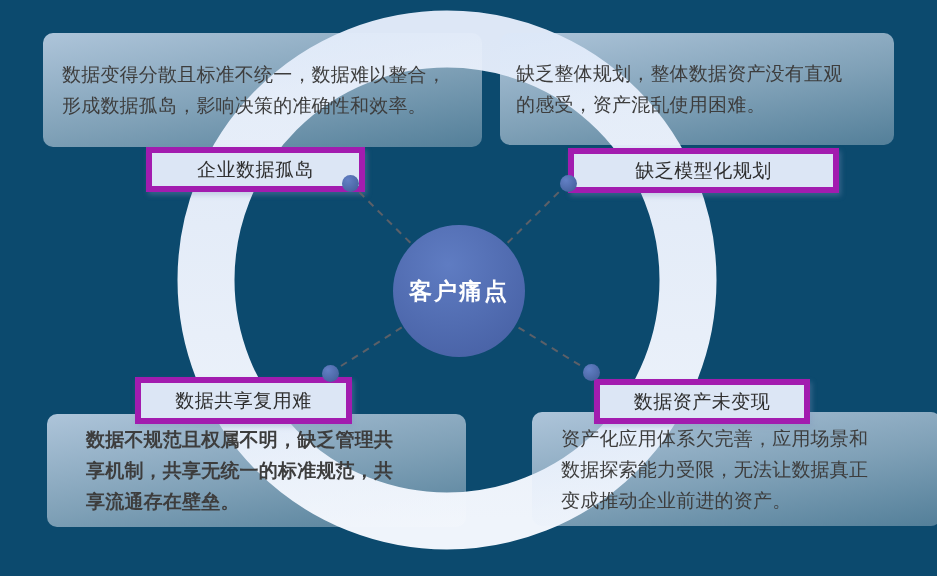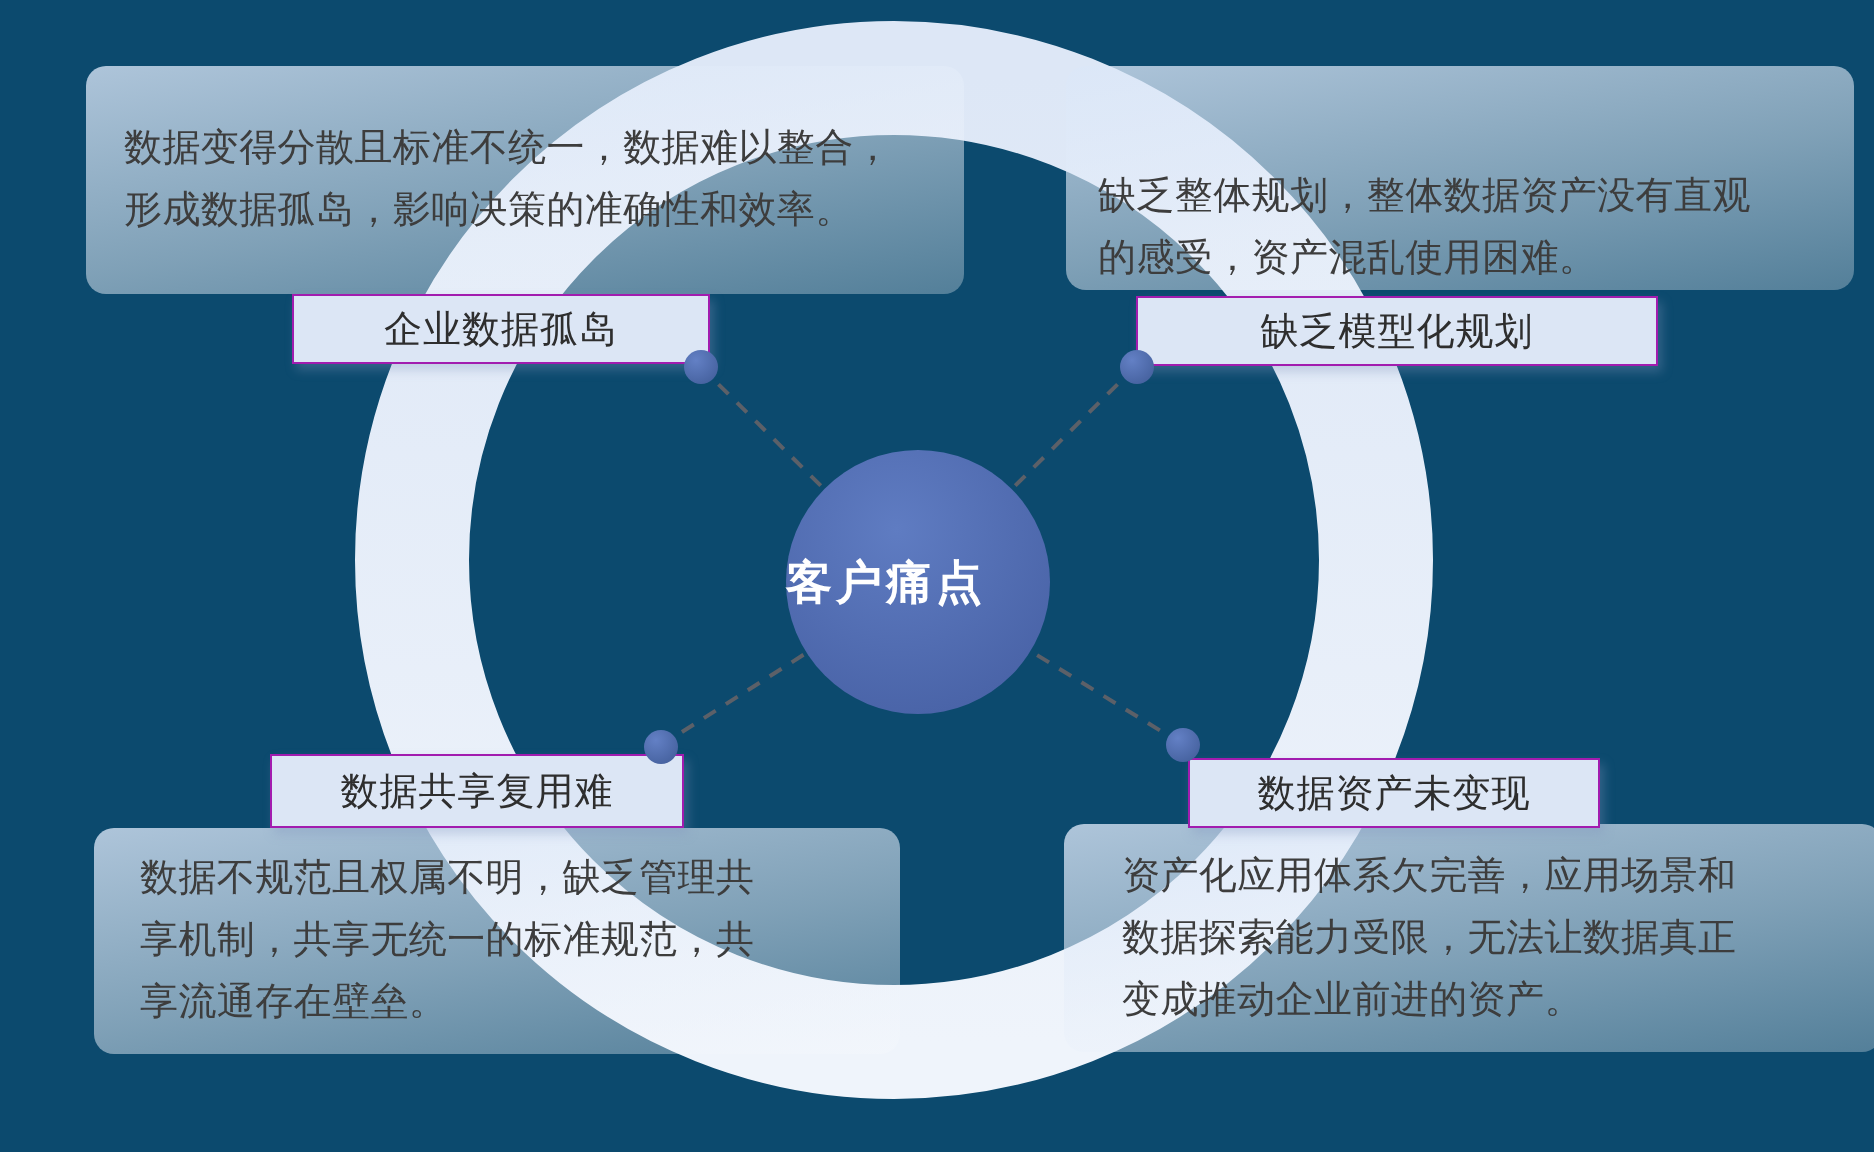--- a/index.html
+++ b/index.html
@@ -12,49 +12,49 @@
   .lines-svg{z-index:3;}
   .card{
     position:absolute;z-index:1;border-radius:10px;
     background:linear-gradient(170deg, rgba(219,231,248,0.78) 0%, rgba(233,240,250,0.52) 55%, rgba(248,250,253,0.30) 100%);
     display:flex;align-items:center;
     color:#3d3d3d;font-size:19px;line-height:31px;letter-spacing:0.2px;
   }
   .card-text{display:block;}
   .card-tl{left:43px;top:33px;width:420px;height:114px;padding-left:19px;}
   .card-tl .card-text{max-width:384px;}
-  .card-tr{left:533px;top:33px;width:378px;height:112px;padding-left:16px;align-items:flex-end;}
+  .card-tr{left:500px;top:33px;width:378px;height:112px;padding-left:16px;}
   .card-tr .card-text{max-width:328px;}
-  .card-bl{left:47px;top:414px;width:380px;height:113px;padding-left:23px;}
+  .card-bl{left:47px;top:414px;width:380px;height:113px;padding-left:39px;font-weight:bold;}
   .card-bl .card-text{max-width:310px;}
   .card-br{left:532px;top:412px;width:380px;height:114px;padding-left:29px;}
   .card-br .card-text{max-width:310px;}
   .pill{
     position:absolute;z-index:2;
-    background:#dce6f5;border:1px solid #a21caf;
+    background:#dce6f5;border:6px solid #a21caf;
     box-shadow:2px 3px 5px rgba(130,150,190,0.35);
     display:flex;align-items:center;justify-content:center;
     font-size:19px;color:#2e2e2e;letter-spacing:0.5px;
   }
   .pill-tl{left:146px;top:147px;width:207px;height:33px;}
   .pill-tr{left:568px;top:148px;width:259px;height:33px;}
   .pill-bl{left:135px;top:377px;width:205px;height:35px;}
   .pill-br{left:594px;top:379px;width:204px;height:33px;align-items:center;}
   .dot{
     position:absolute;z-index:4;width:17px;height:17px;border-radius:50%;
     background:radial-gradient(circle at 35% 30%, #6380c5 0%, #46629f 80%);
   }
   .dot-tl{left:342px;top:175px;}
   .dot-tr{left:560px;top:175px;}
   .dot-bl{left:322px;top:365px;}
   .dot-br{left:583px;top:364px;}
   .center-circle{
     position:absolute;z-index:5;left:393px;top:225px;width:132px;height:132px;border-radius:50%;
     background:radial-gradient(circle at 42% 30%, #5f7cc2 0%, #4a64a8 78%);
-    display:flex;align-items:center;justify-content:flex-start;
+    display:flex;align-items:center;justify-content:center;
   }
   .center-title{
     color:#ffffff;font-size:23px;font-weight:bold;letter-spacing:2px;
   }
 </style>
 </head>
 <body>
 
 <div class="canvas">
 

